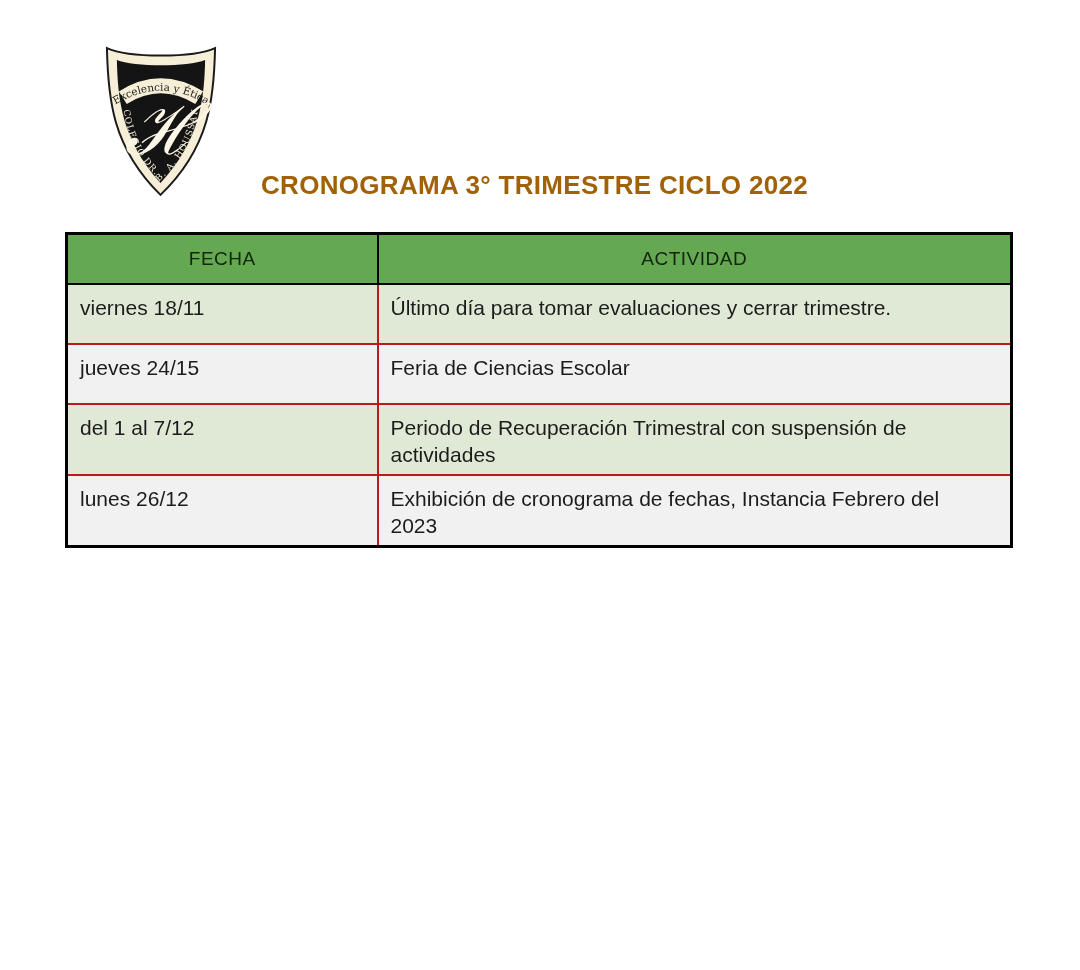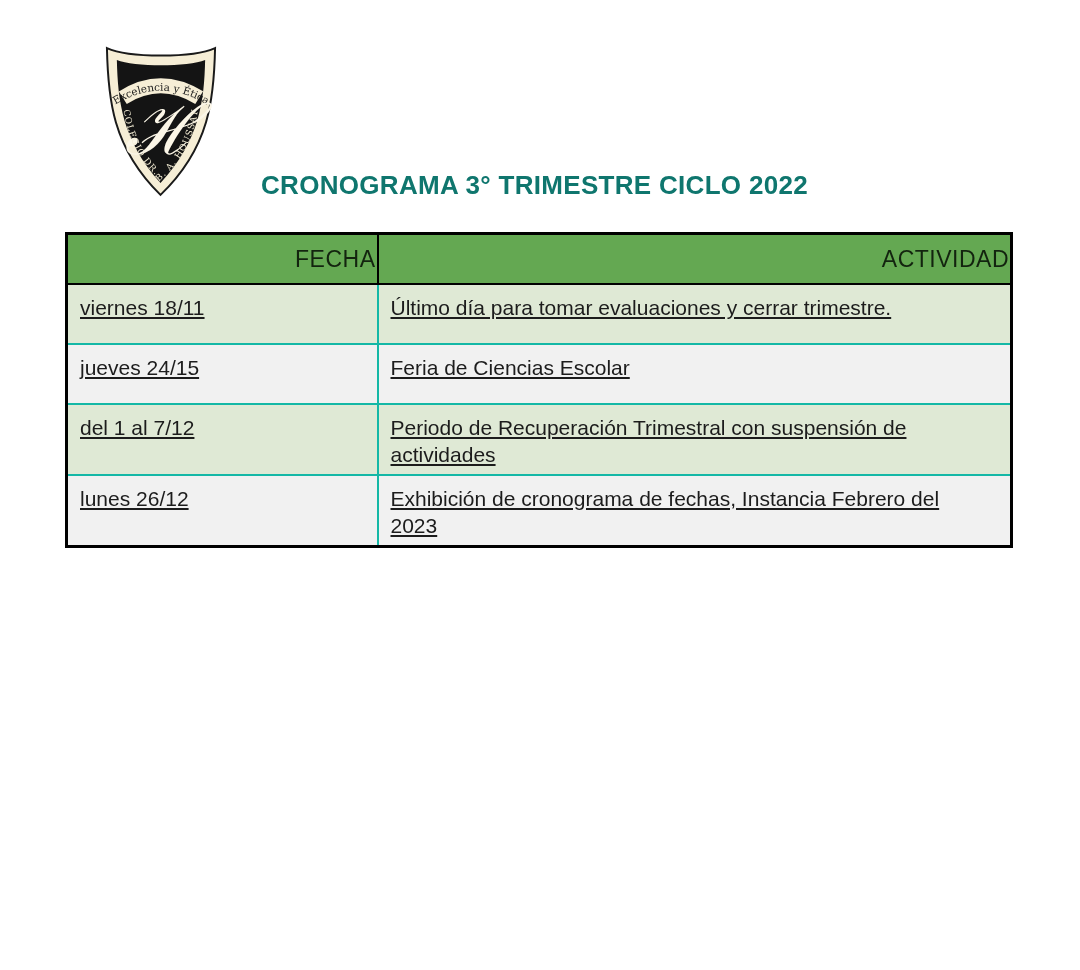--- a/index.html
+++ b/index.html
@@ -23,52 +23,51 @@
     height: 164px;
   }
   .page-title {
     position: absolute;
     left: 261px;
     top: 170px;
     margin: 0;
     font-size: 26px;
     font-weight: bold;
     letter-spacing: 0.3px;
-    color: #0f766e;
+    color: #a16207;
     white-space: nowrap;
   }
   table.schedule {
     position: absolute;
     left: 65px;
     top: 232px;
     width: 948px;
     border-collapse: collapse;
     table-layout: fixed;
     border: 3px solid #000000;
     font-size: 21px;
     color: #1c1c1c;
   }
   table.schedule col.col-fecha { width: 311px; }
   table.schedule th {
     background: #64a852;
     border: 2px solid #000000;
     height: 46px;
     font-weight: 400;
-    font-size: 23px;
+    font-size: 19px;
     color: #13240f;
-    text-align: right;
+    text-align: center;
     vertical-align: middle;
     letter-spacing: 0.5px;
   }
   table.schedule td {
-    border: 2px solid #14b8a6;
+    border: 2px solid #b91c1c;
     vertical-align: top;
     padding: 9px 24px 6px 12px;
     line-height: 27px;
-    text-decoration: underline;
   }
   tbody tr:nth-child(odd)  td { background: #dfe9d5; }
   tbody tr:nth-child(even) td { background: #f1f1f1; }
   tbody tr:nth-child(1) td,
   tbody tr:nth-child(2) td,
   tbody tr:nth-child(3) td,
   tbody tr:nth-child(4) td,
   tbody tr:nth-child(7) td  { height: 43px; }
   tbody tr:nth-child(5) td,
   tbody tr:nth-child(6) td,

